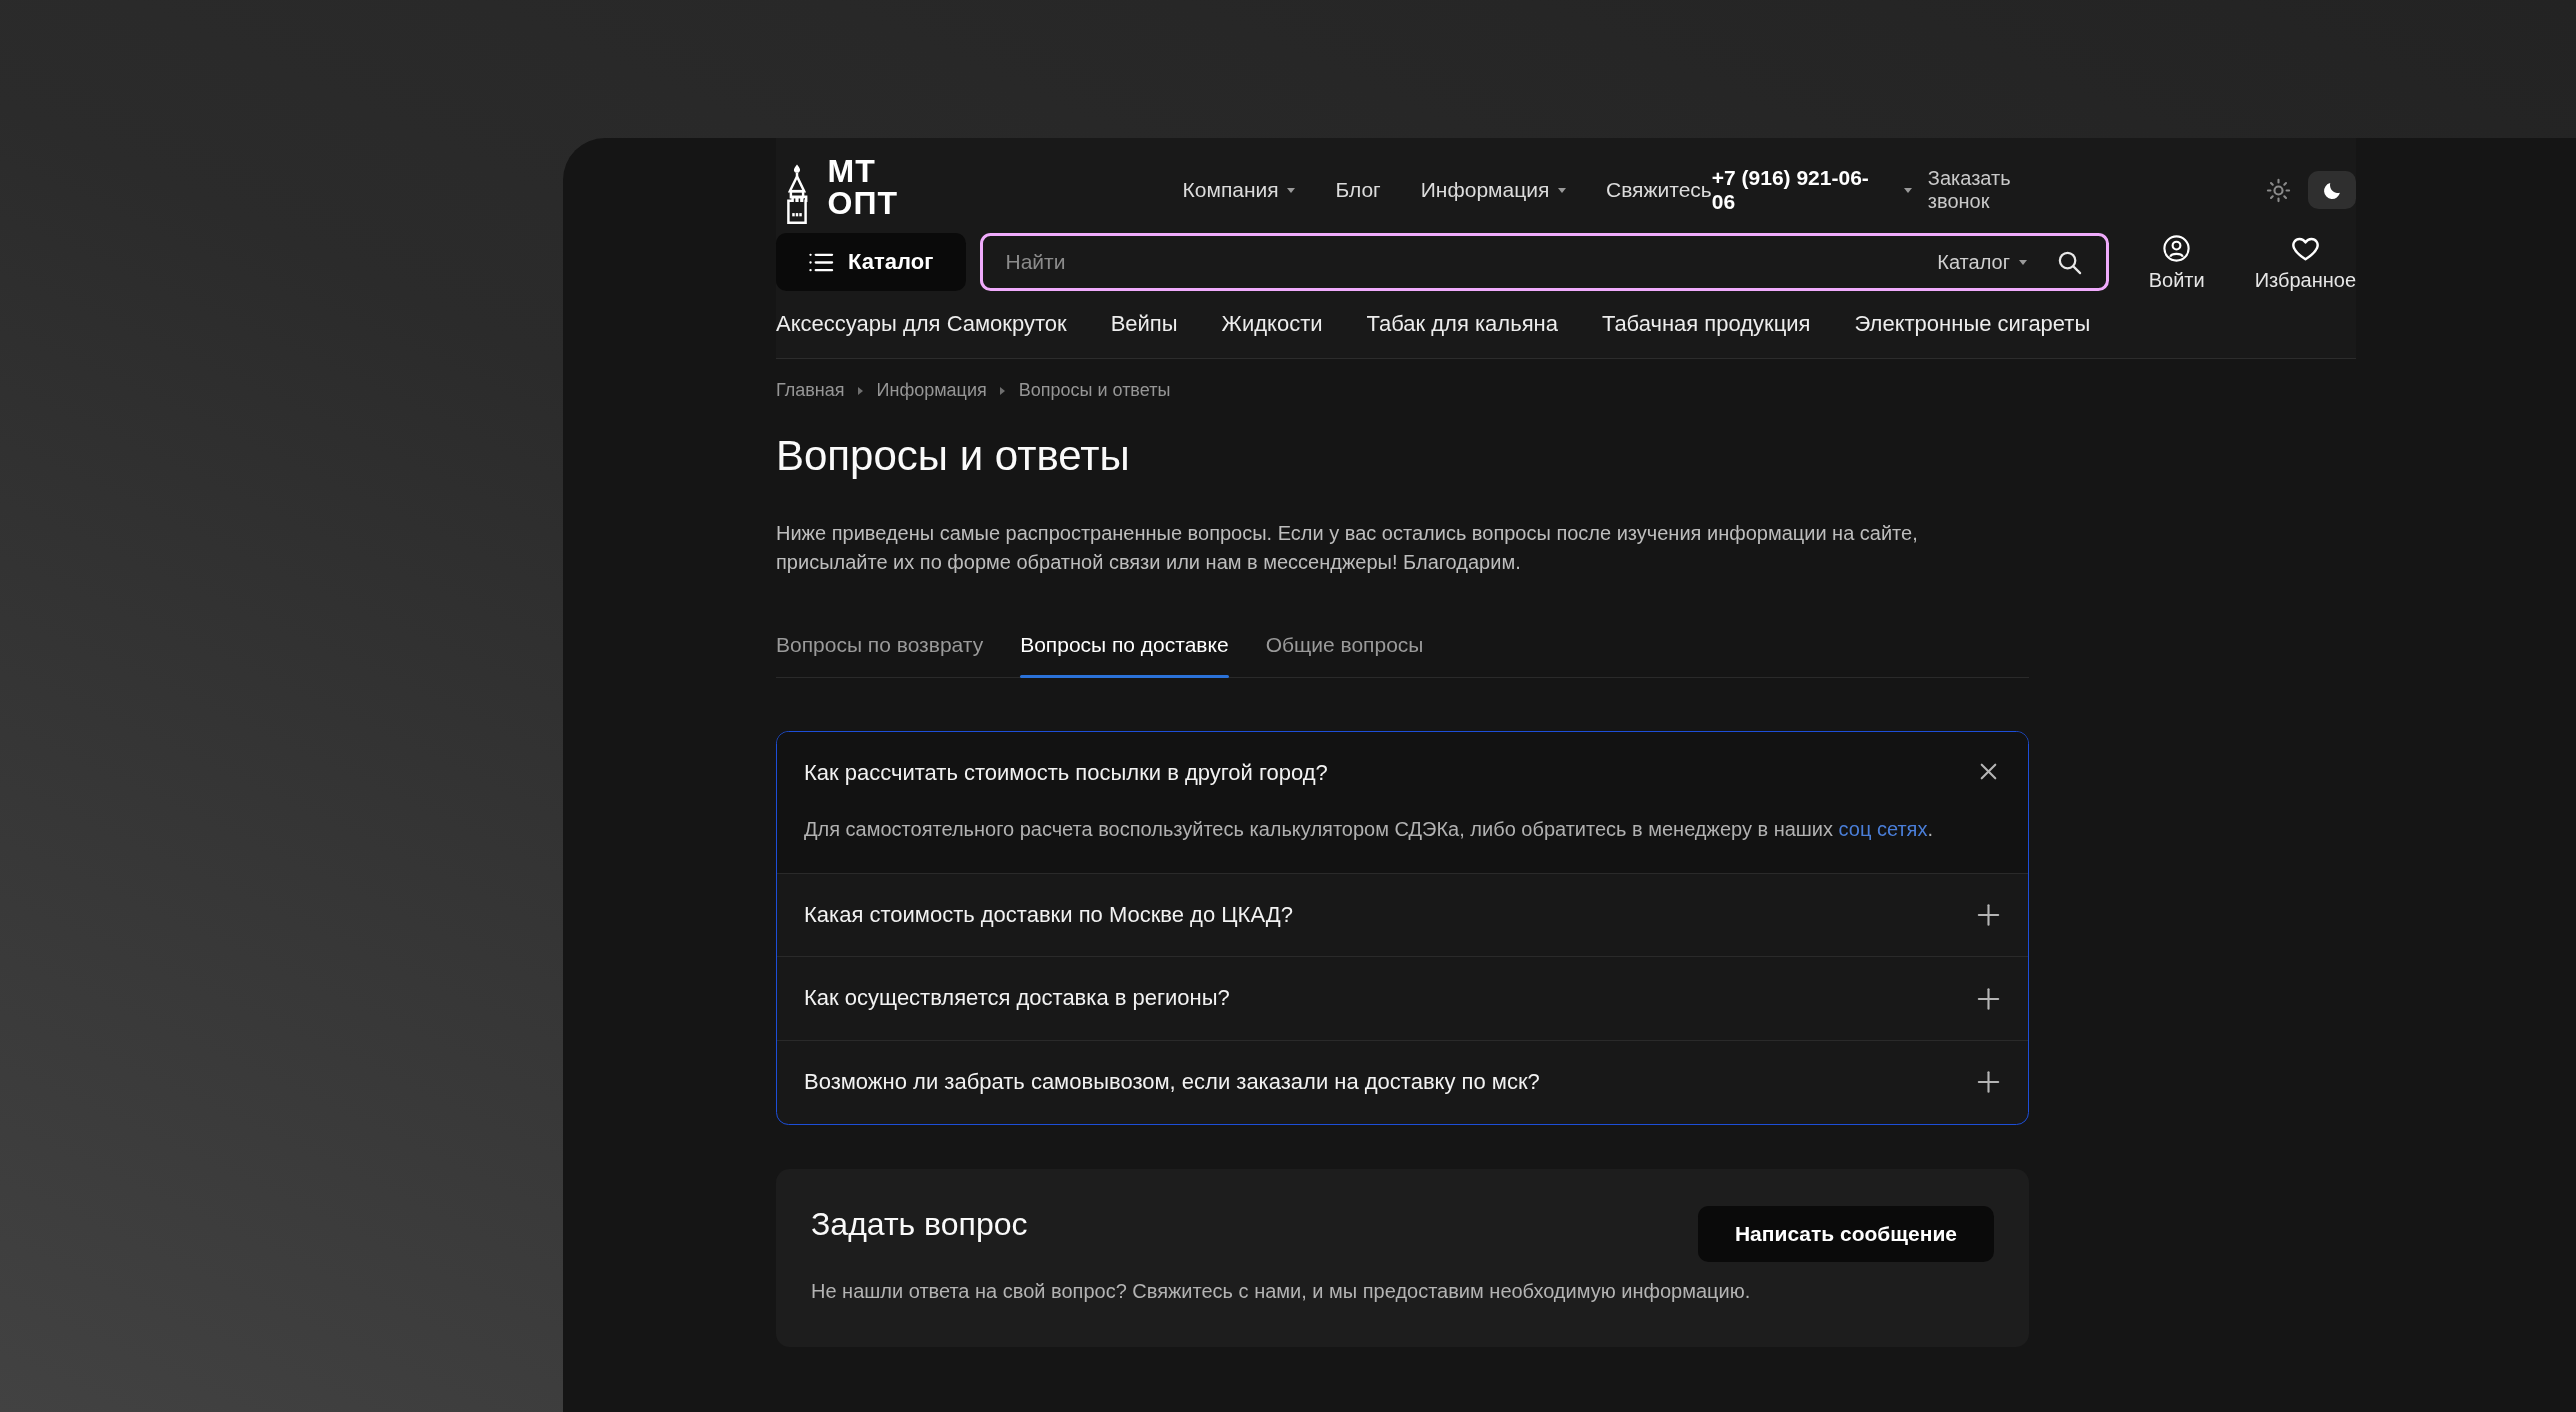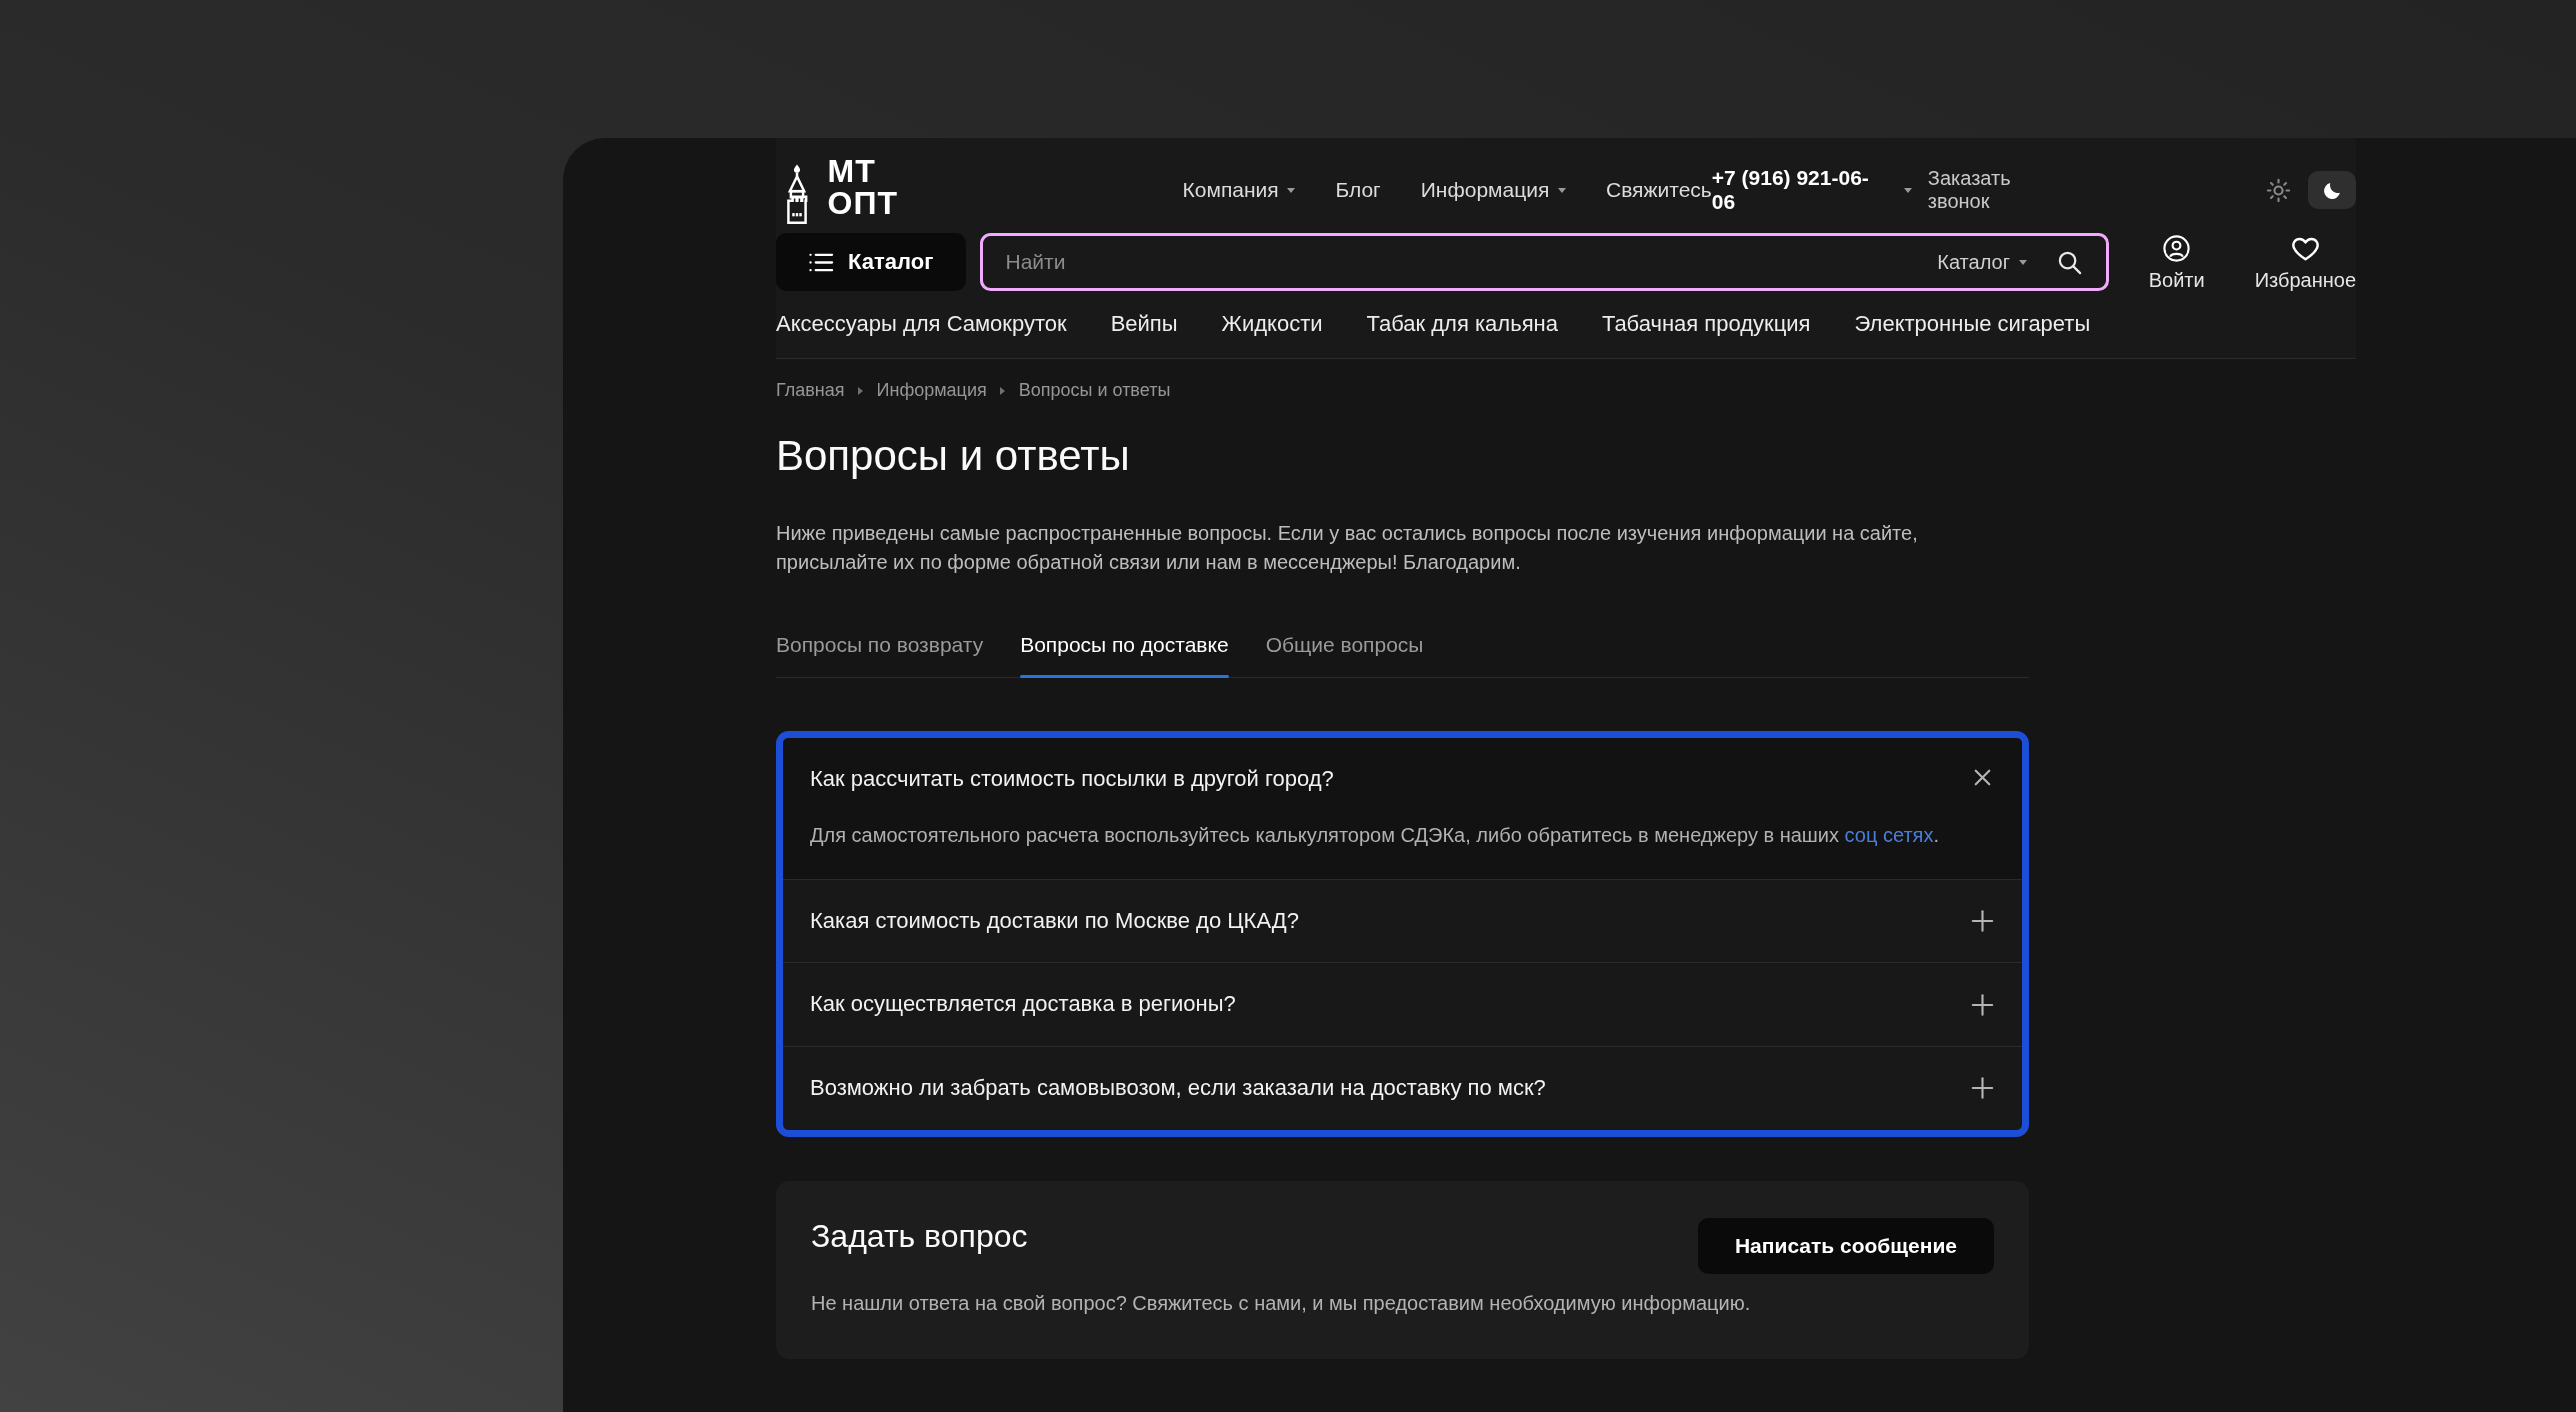--- a/index.html
+++ b/index.html
@@ -64,21 +64,21 @@
   .main-col { width:1253px; }
 
   .intro { font-size:20px; line-height:29px; color:#bdbdbd; max-width:1197px; margin-top:1.9px; }
 
   .tabs { display:flex; gap:37px; margin-top:56px; border-bottom:1px solid rgba(255,255,255,0.09); }
   .tab { font-size:21px; color:#9a9a9a; padding-bottom:20px; position:relative; cursor:pointer; }
   .tab.active { color:#ffffff; }
   .tab.active::after { content:""; position:absolute; left:0; right:0; bottom:-1px; height:2.9px; background:#2b72d9; border-radius:1.9px; }
 
   
-  .faq-card { margin-top:53px; border:7px solid #1d4ed8; border-radius:12.5px; background:#181818; overflow:hidden; }
+  .faq-card { margin-top:53px; border:1px solid #1d4ed8; border-radius:12.5px; background:#181818; overflow:hidden; }
   .faq-item { border-bottom:1px solid #2a2a2a; position:relative; }
   .faq-item:last-child { border-bottom:none; }
   .faq-item.expanded { background:#121212; padding:27px 73px 29px 27px; }
   .faq-item.collapsed { padding:27px 73px 27px 27px; cursor:pointer; }
   .faq-q { font-size:22px; font-weight:500; color:#f2f2f2; line-height:1.3; }
   .faq-a { font-size:20px; color:#b1b1b1; margin-top:27px; line-height:1.45; }
   .faq-a .link { color:#4a7ed8; cursor:pointer; }
   .faq-icon { position:absolute; right:25px; width:29px; height:29px; cursor:pointer; }
   .faq-item.expanded .faq-icon { top:25px; }
   .faq-item.collapsed .faq-icon { top:50%; transform:translateY(-50%); }

